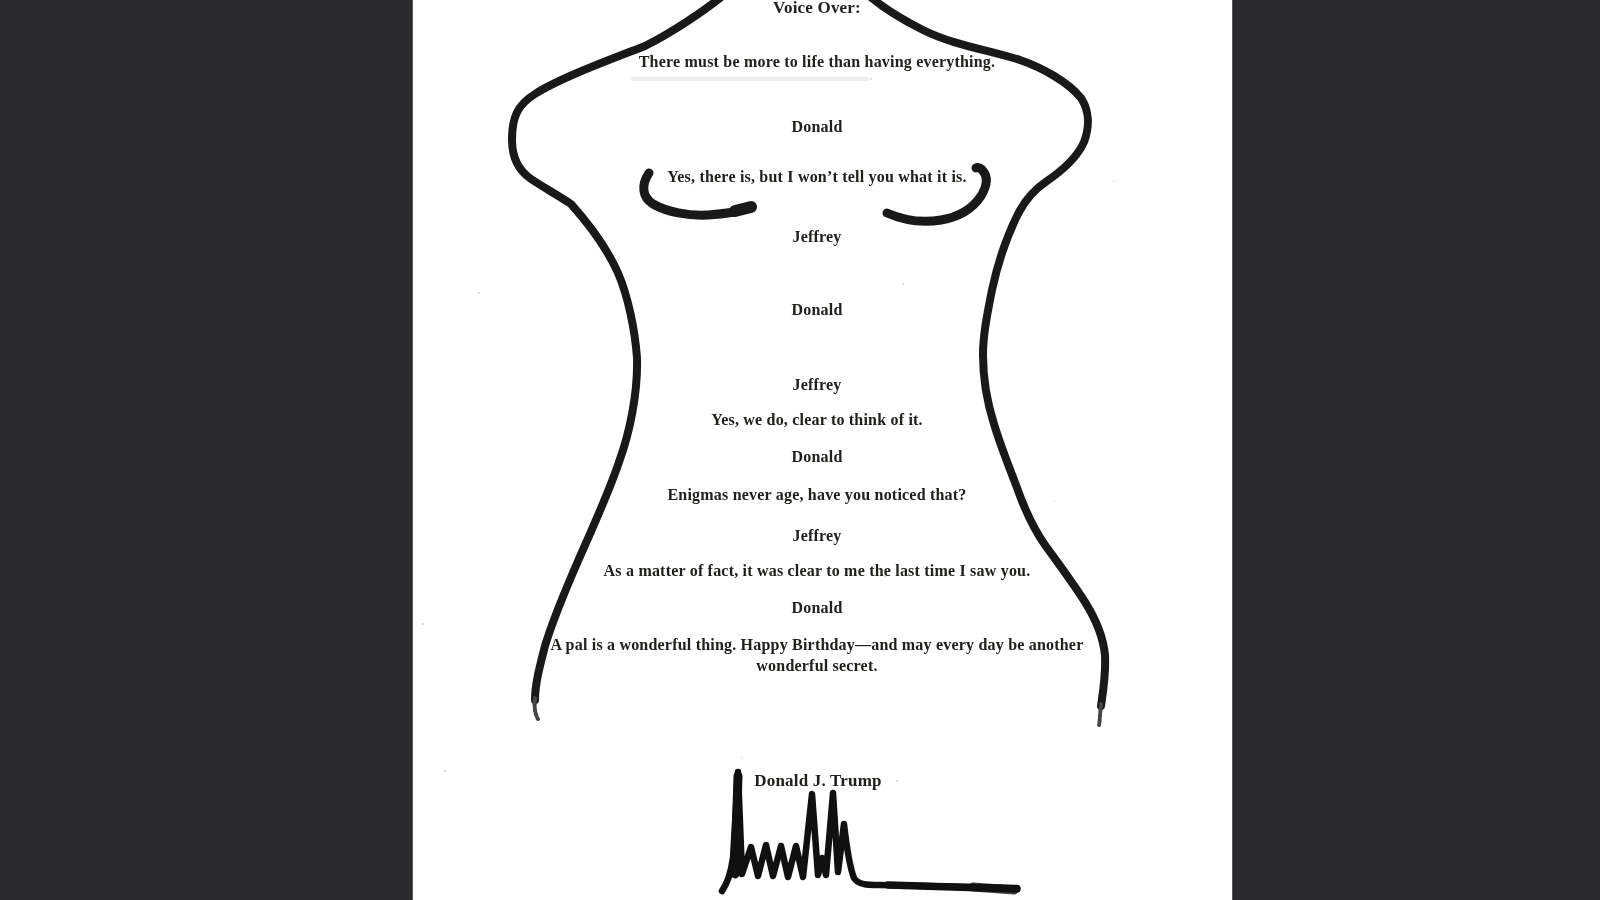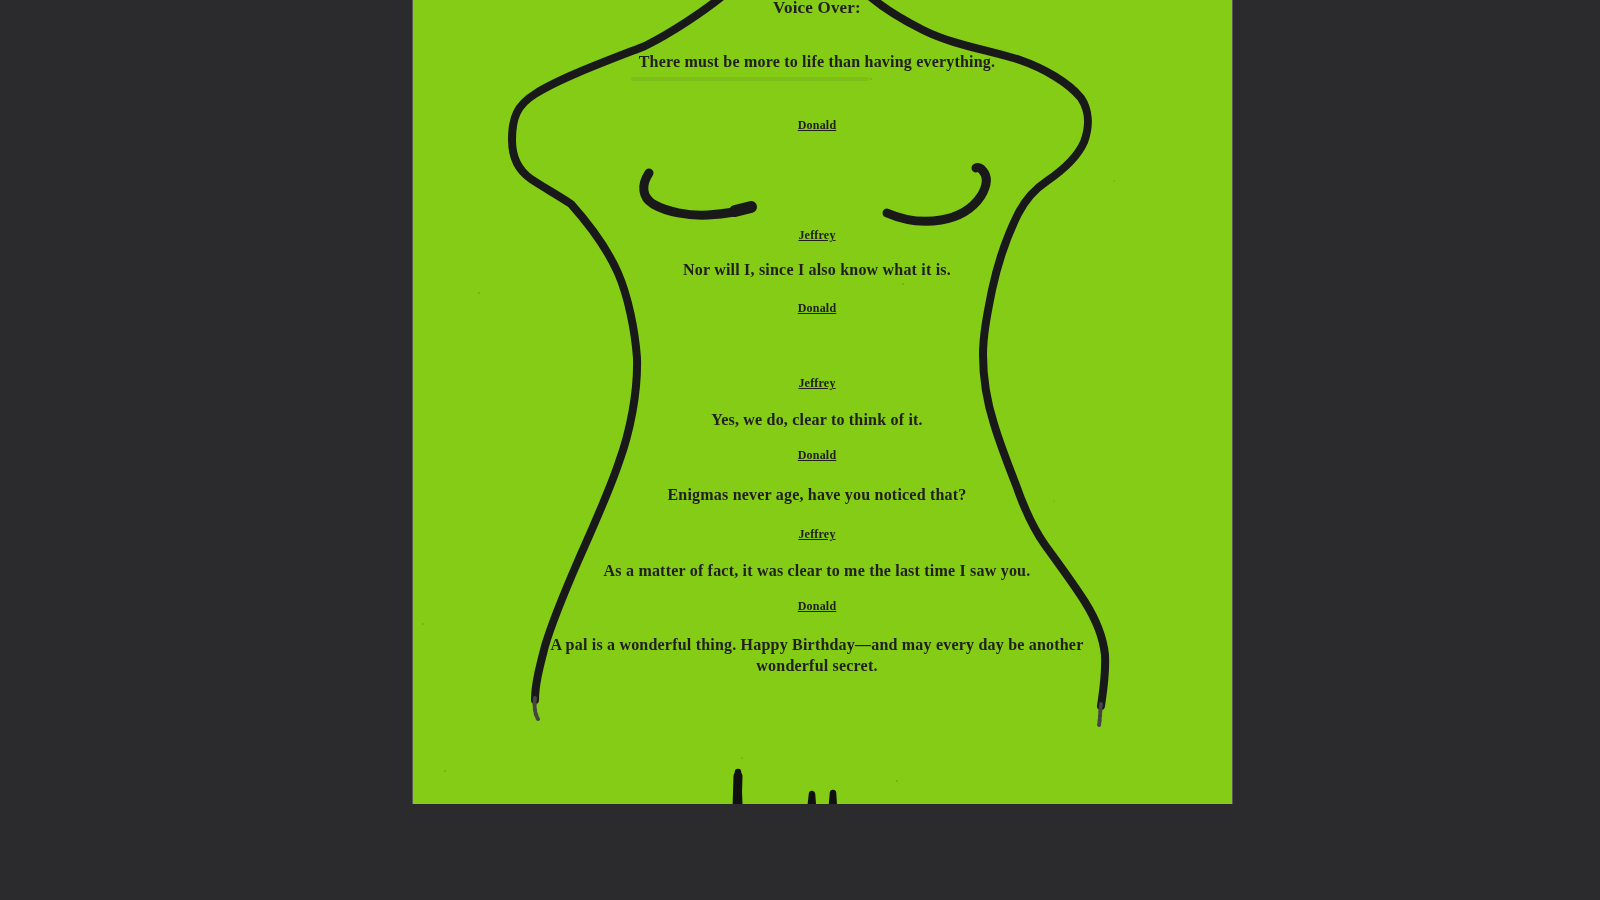--- a/index.html
+++ b/index.html
@@ -3,33 +3,33 @@
 <meta charset="utf-8">
 <style>
   * { margin:0; padding:0; box-sizing:border-box; }
   html,body { width:1600px; height:900px; overflow:hidden; }
   body {
     background:#2b2b2e;
     font-family:"Liberation Serif","DejaVu Serif",serif;
   }
   .stage { position:relative; width:1600px; height:900px; }
   .page {
-    position:absolute; left:412px; top:0; width:821px; height:804px;
-    background:#84cc16;
+    position:absolute; left:412px; top:0; width:821px; height:900px;
+    background:#ffffff;
     border-left:1px solid #59595c; border-right:1px solid #59595c;
     overflow:hidden;
   }
   .drawing { position:absolute; left:0; top:0; width:820px; height:900px; }
   .content { position:absolute; left:0; top:0; width:808px; height:900px; }
   .line {
     position:absolute; left:0; width:100%;
     text-align:center; color:#22201d; font-weight:bold;
     letter-spacing:.2px; white-space:nowrap;
   }
-  .speaker  { font-size:12px;text-decoration:underline; }
+  .speaker  { font-size:16px; }
   .dialogue { font-size:16px; }
   .voiceover{ font-size:17px; }
   .signoff  { font-size:17px; width:810px; }
   .smudge {
     position:absolute; left:218px; top:77px; width:238px; height:4px;
     background:rgba(60,58,52,.09); border-radius:2px;
   }
   .speckles {
     position:absolute; left:0; top:0; width:2px; height:2px; border-radius:50%;
     background:transparent;
@@ -116,28 +116,29 @@
       </g>
     </svg>
 
     <div class="smudge"></div>
     <div class="speckles"></div>
 
     <div class="content">
       <div class="line voiceover" style="top:-2px">Voice Over:</div>
       <div class="line dialogue" style="top:53px">There must be more to life than having everything.</div>
       <div class="line speaker" style="top:118px">Donald</div>
+      <div class="line dialogue" style="top:168px">Yes, there is, but I won’t tell you what it is.</div>
       <div class="line speaker" style="top:228px">Jeffrey</div>
-      <div class="line dialogue" style="top:261px">Nor will I, since I also know what it is.</div>
       <div class="line speaker" style="top:301px">Donald</div>
       <div class="line speaker" style="top:376px">Jeffrey</div>
       <div class="line dialogue" style="top:411px">Yes, we do, clear to think of it.</div>
       <div class="line speaker" style="top:448px">Donald</div>
       <div class="line dialogue" style="top:486px">Enigmas never age, have you noticed that?</div>
       <div class="line speaker" style="top:527px">Jeffrey</div>
       <div class="line dialogue" style="top:562px">As a matter of fact, it was clear to me the last time I saw you.</div>
       <div class="line speaker" style="top:599px">Donald</div>
       <div class="line dialogue" style="top:636px">A pal is a wonderful thing. Happy Birthday—and may every day be another</div>
       <div class="line dialogue" style="top:657px">wonderful secret.</div>
+      <div class="line signoff" style="top:771px">Donald J. Trump</div>
     </div>
 
   </div>
 </div>
 
 </body></html>

